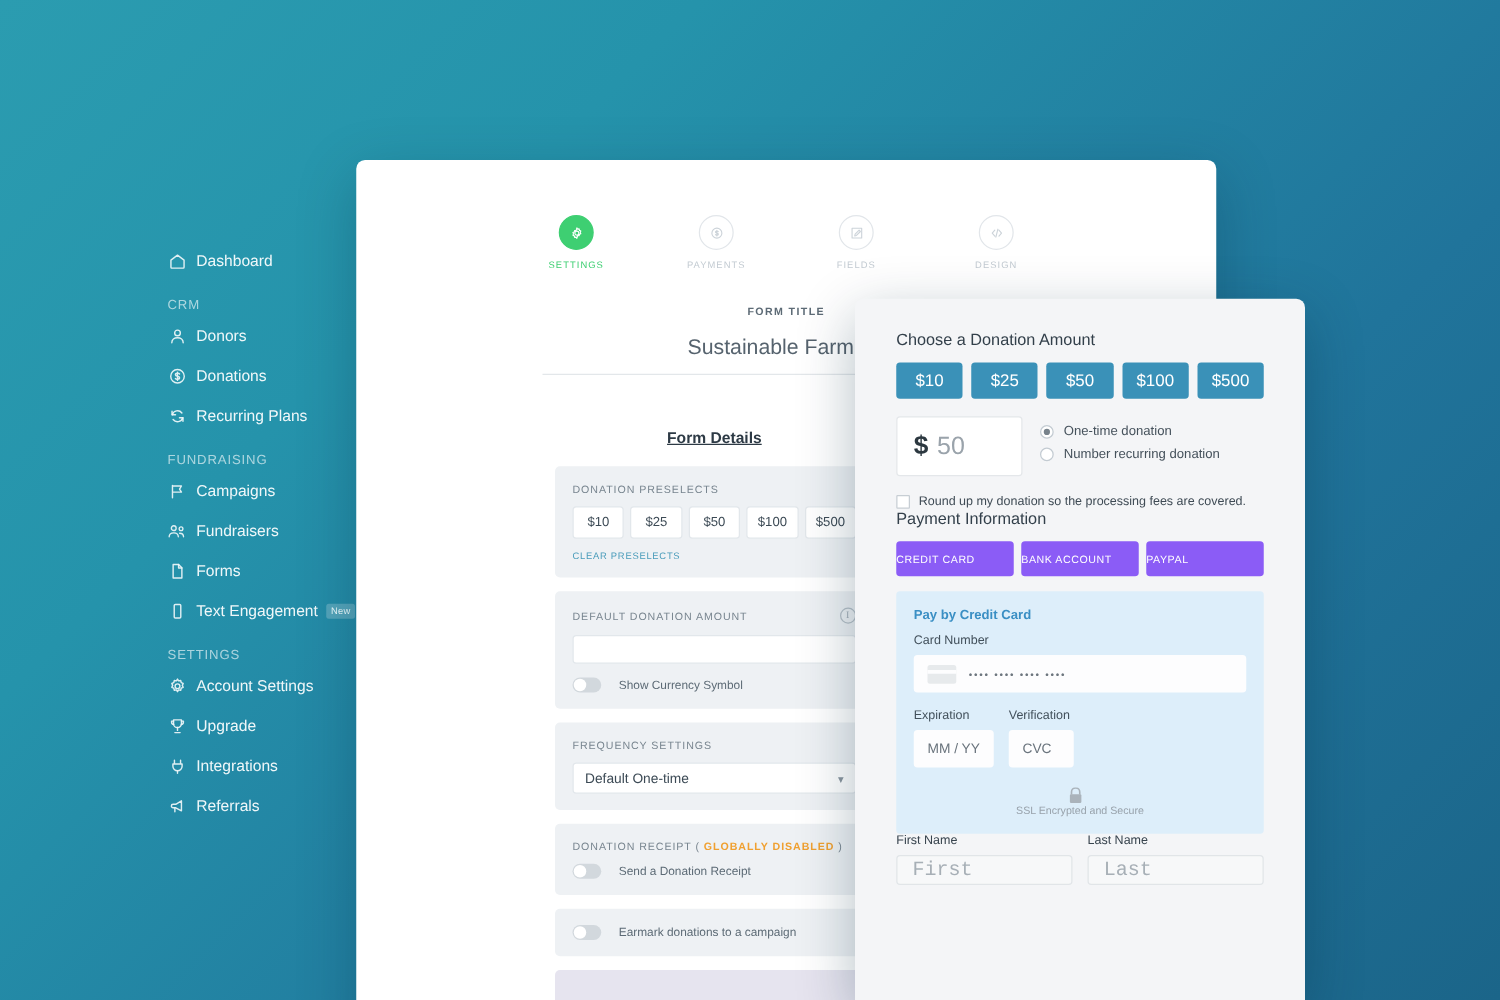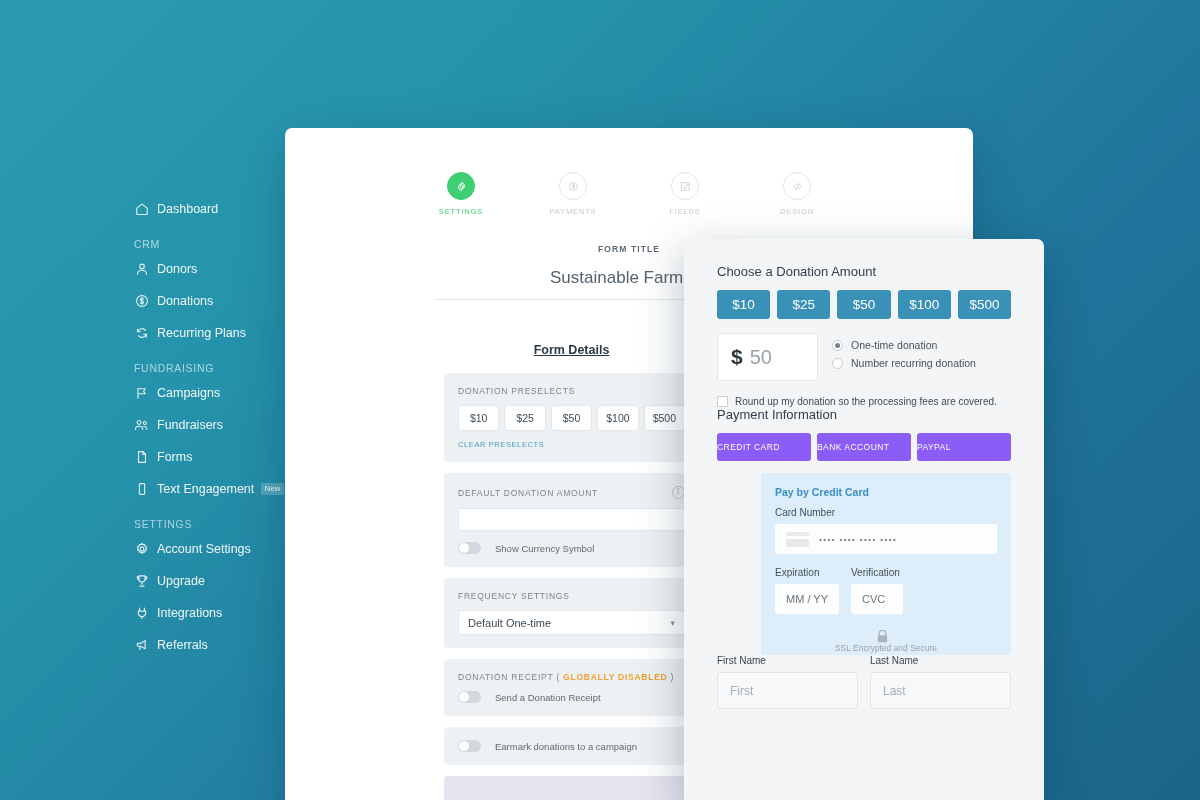--- a/index.html
+++ b/index.html
@@ -333,22 +333,21 @@
     padding: 9px 0;
     text-align: left;
     border-radius: 3px;
     flex: 1;
     text-transform: uppercase;
   }
   #cc-panel {
     background: #ddeefa;
     border-radius: 3px;
     margin-top: 12px;
-    padding: 13px 14px 2px;
-    margin-left: 44px;
+    padding: 13px 14px 14px;
   }
   #cc-title {
     color: #3a8fc4;
     font-size: 10.5px;
     font-weight: bold;
     margin-bottom: 9px;
   }
   .cc-label {
     font-size: 10px;
     color: #42505b;
@@ -407,27 +406,28 @@
   .name-col { flex: 1; }
   .name-label {
     font-size: 10px;
     color: #38444e;
     margin-bottom: 6px;
   }
   .name-input {
     background: #f7f8f9;
     border: 1px solid #e1e5e8;
     border-radius: 3px;
-    height: 37px;
+    height: 24px;
     display: flex;
     align-items: center;
     padding: 0 12px;
-    font-size: 12px;
+    font-size: 16px;
     color: #a7afb6;
     box-sizing: border-box;
+    font-family: Liberation Mono, monospace;
   }
 </style>
 </head>
 <body>
 
 <div id="sidebar">
     <div class="nav-item">
       <span class="ic">
         <svg width="14" height="14" viewBox="0 0 16 16">
           <path d="M2 7l6-4.6L14 7v6.5a.8.8 0 0 1-.8.8H2.8a.8.8 0 0 1-.8-.8z" fill="none" stroke="currentColor" stroke-width="1.3" stroke-linecap="round" stroke-linejoin="round"></path>

